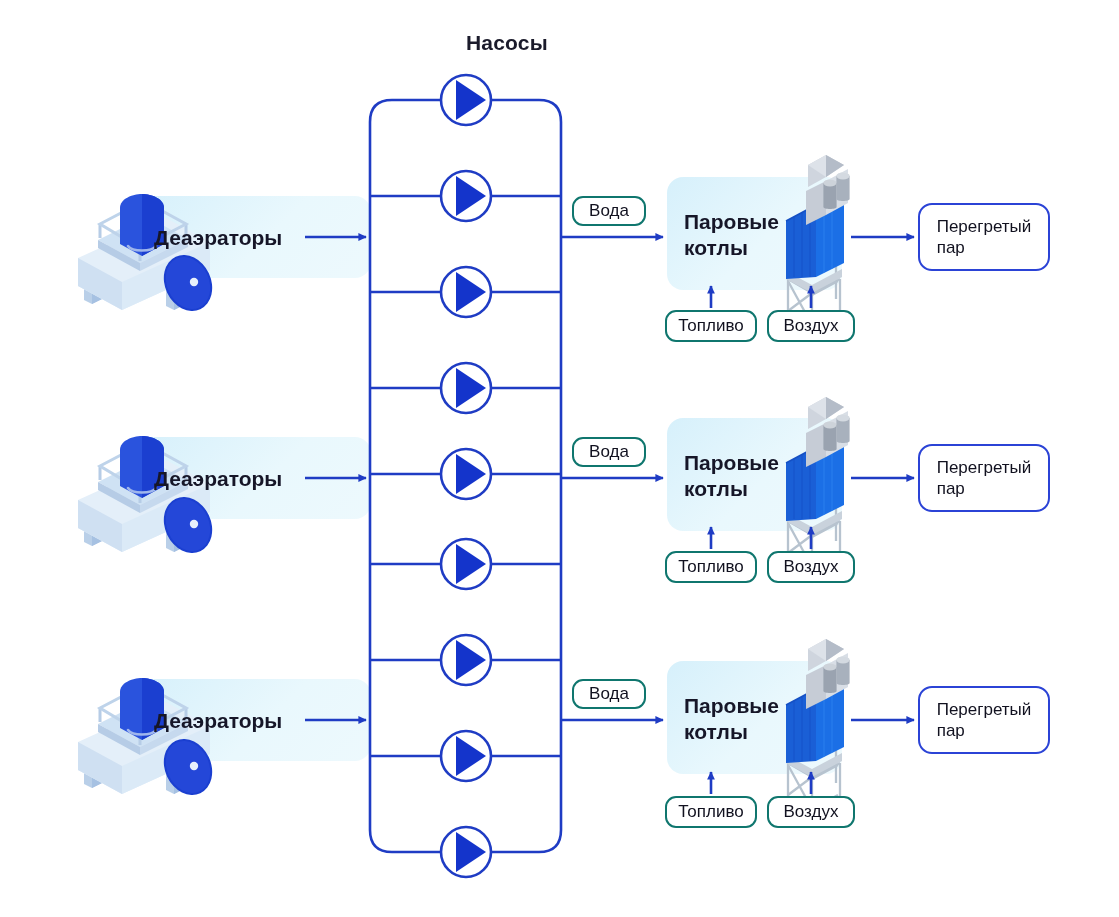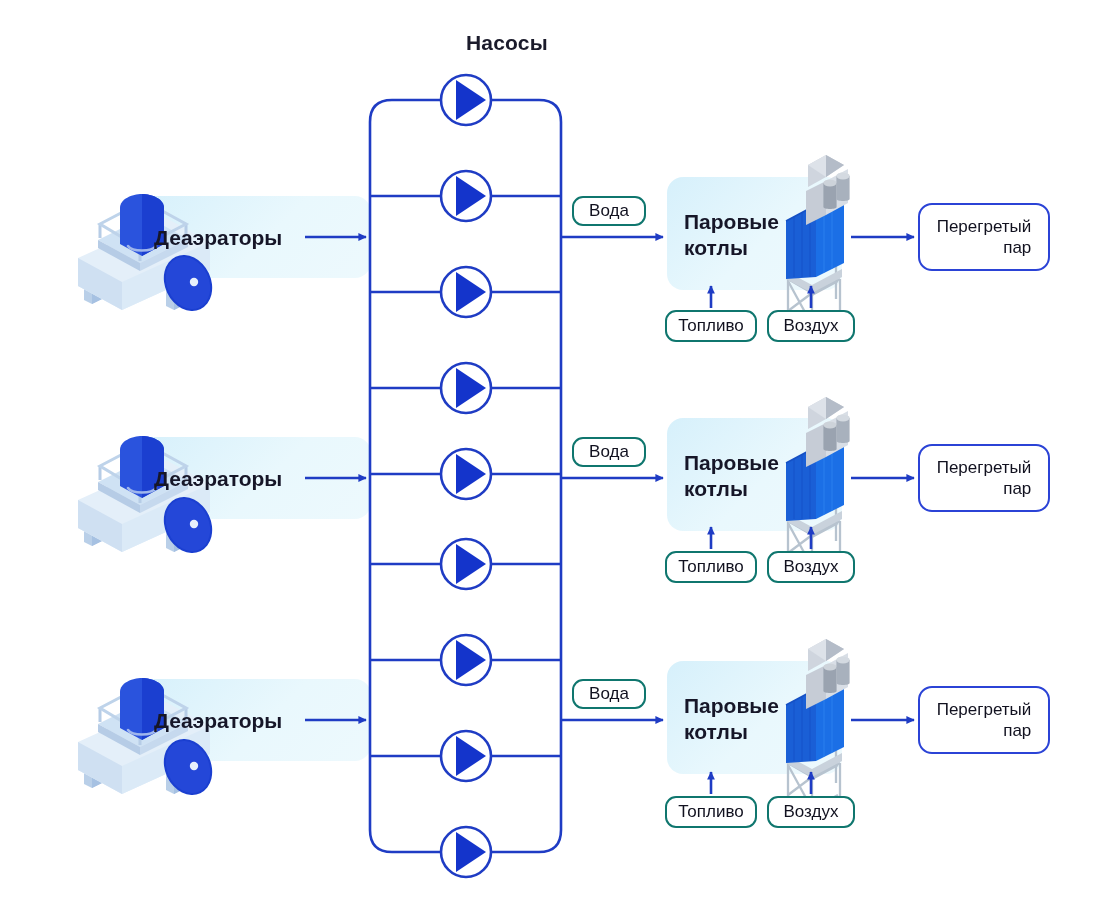--- a/index.html
+++ b/index.html
@@ -21,21 +21,21 @@
     line-height:1.22;white-space:pre-line;
   }
 
   .pill{
     position:absolute;border:2px solid #0f766e;border-radius:11px;background:#fff;
     display:flex;align-items:center;justify-content:center;
     font-size:17px;color:#11111f;box-sizing:border-box;
   }
   .outbox{
     position:absolute;border:2px solid #2b43d6;border-radius:14px;background:#fff;
-    display:flex;align-items:center;justify-content:center;text-align:right;
+    display:flex;align-items:center;justify-content:center;text-align:left;
     font-size:17px;color:#11111f;line-height:1.25;white-space:pre-line;box-sizing:border-box;
   }
 </style>
 </head>
 <body>
 
 <div id="stage">
 
   <div class="title" style="left:426px;top:31px;margin-left:40px;">Насосы</div>
 

